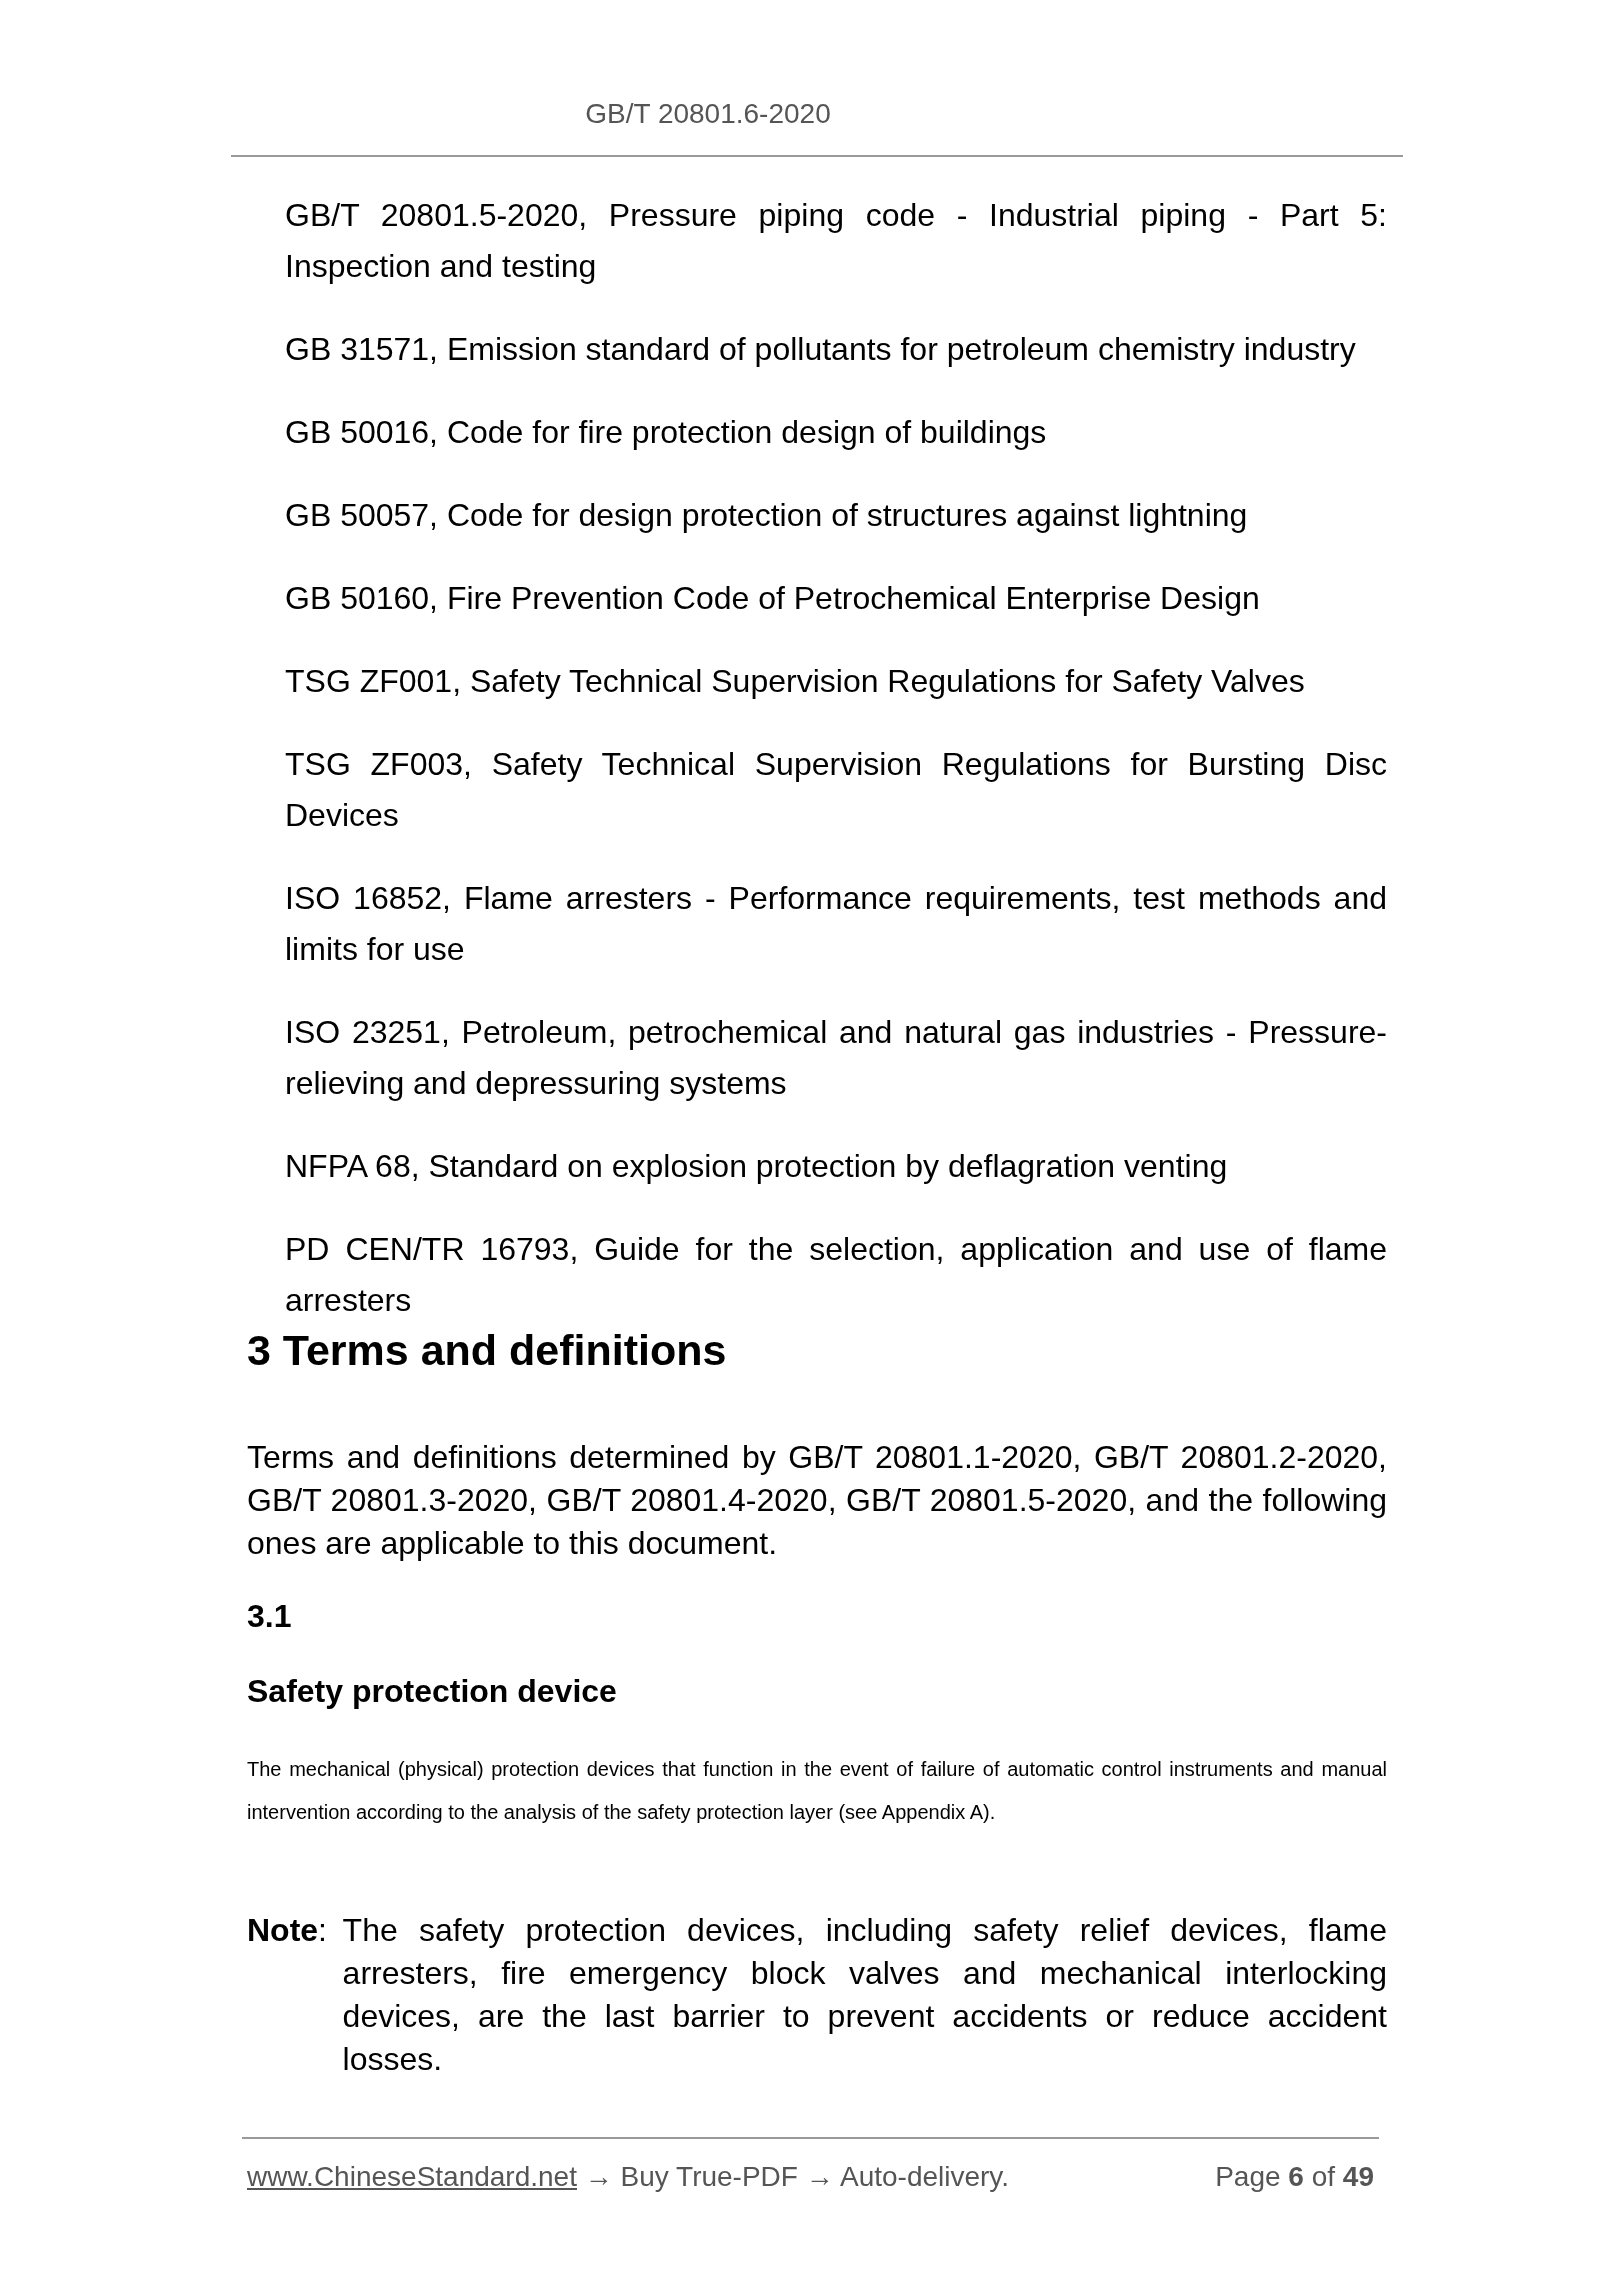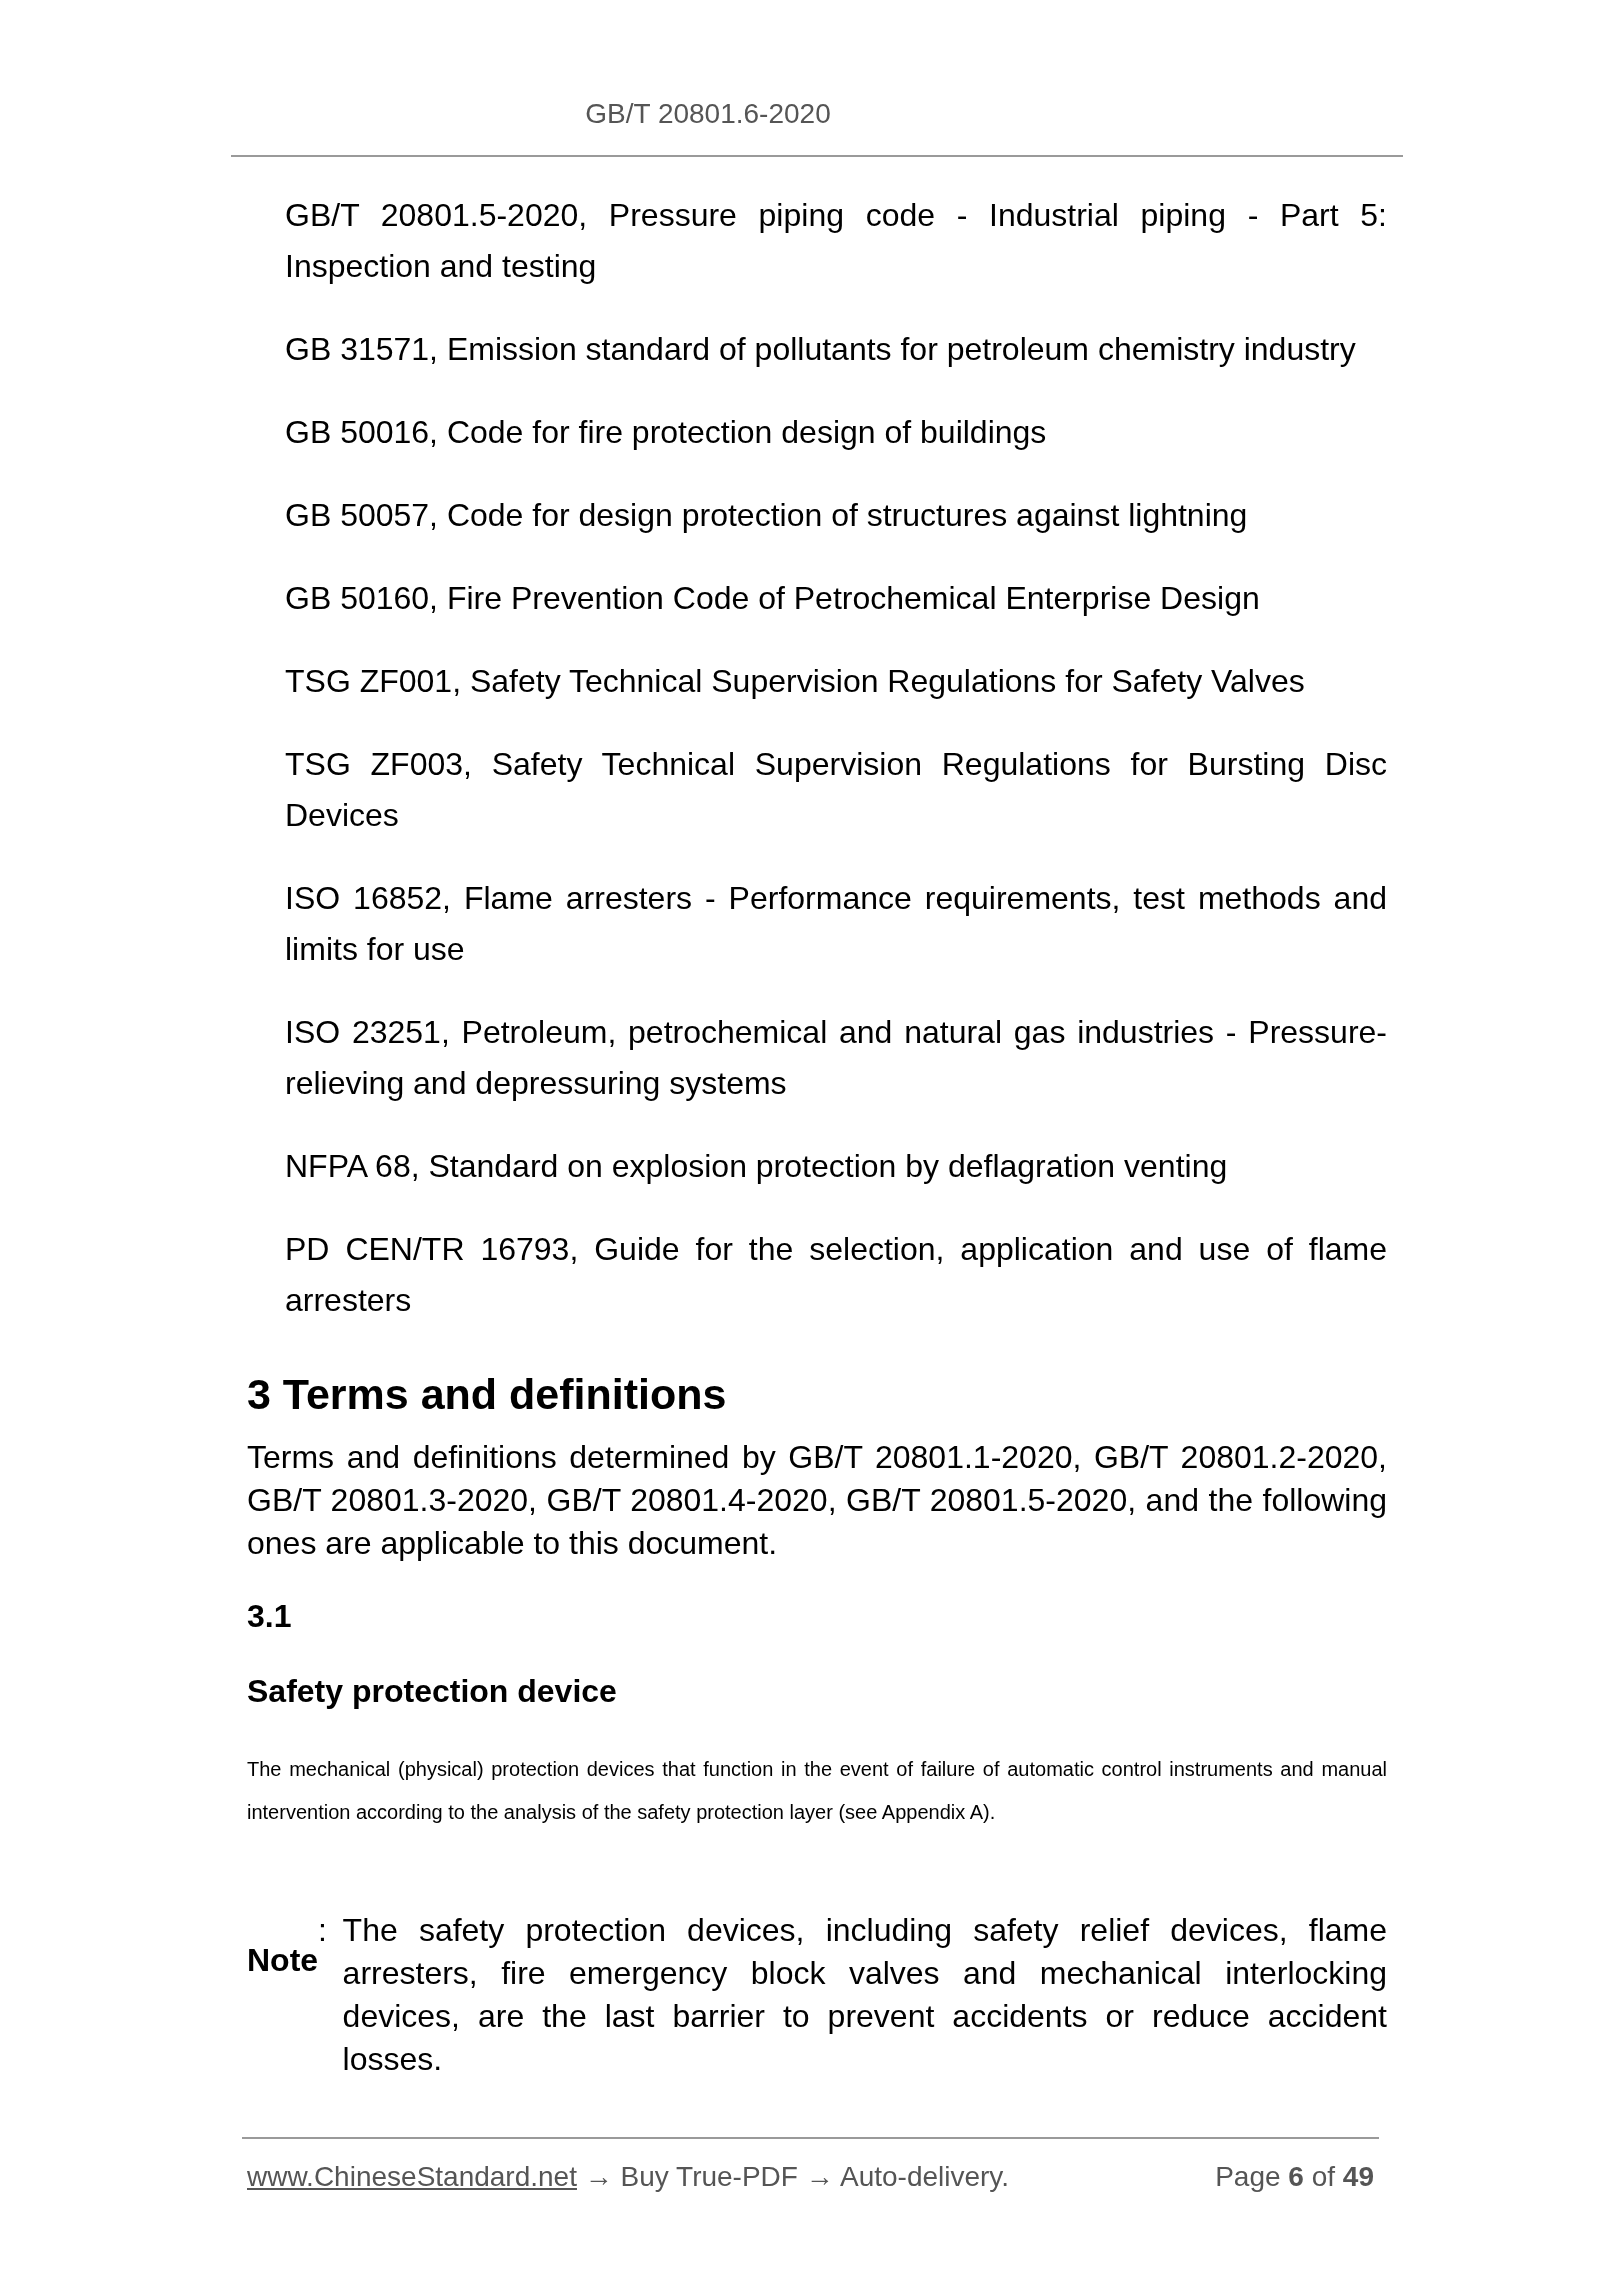--- a/index.html
+++ b/index.html
@@ -4,27 +4,27 @@
 <style>
   html, body { margin: 0; padding: 0; background: #ffffff; }
   body { width: 1623px; height: 2295px; position: relative; overflow: hidden;
          font-family: "Liberation Sans", sans-serif; color: #000; }
   .header-title { position: absolute; top: 98px; left: 0; width: 1416px; text-align: center;
                   font-size: 28px; color: #555555; }
   .header-rule { position: absolute; top: 155px; left: 231px; width: 1172px; height: 1.7px; background: #9a9a9a; }
   .refs { position: absolute; top: 190px; left: 285px; width: 1102px; }
   .ref { font-size: 32px; line-height: 51px; text-align: justify; margin: 0 0 32px 0; }
   .section { position: absolute; left: 247px; width: 1140px; }
-  .sec-title { top: 1326px; font-size: 43px; font-weight: bold; margin-top: 44px; }
+  .sec-title { top: 1326px; font-size: 43px; font-weight: bold; }
   .intro { top: 1436px; font-size: 32px; line-height: 43px; text-align: justify; text-align-last: left; }
   .term-num { top: 1598px; font-size: 32px; font-weight: bold; }
   .term-name { top: 1673px; font-size: 32px; font-weight: bold; }
   .term-def { top: 1748px; font-size: 20px; line-height: 43px; text-align: justify; }
   .note { top: 1909px; font-size: 32px; line-height: 43px; display: flex; }
-  .note-label { font-weight: bold; white-space: nowrap; margin-top: 30px; }
+  .note-label { font-weight: bold; white-space: nowrap; }
   .note-colon { white-space: pre; }
   .note-text { flex: 1; text-align: justify; padding-left: 6.7px; }
   .footer-rule { position: absolute; top: 2137px; left: 242px; width: 1137px; height: 1.7px; background: #9a9a9a; }
   .footer { position: absolute; top: 2161px; left: 247px; width: 1127px; font-size: 28px; color: #555555; display: flex; justify-content: space-between; align-items: center; }
   .footer-link { color: #555555; text-decoration: underline; }
   .page-num b { font-weight: bold; }
 </style>
 </head>
 <body>
 

